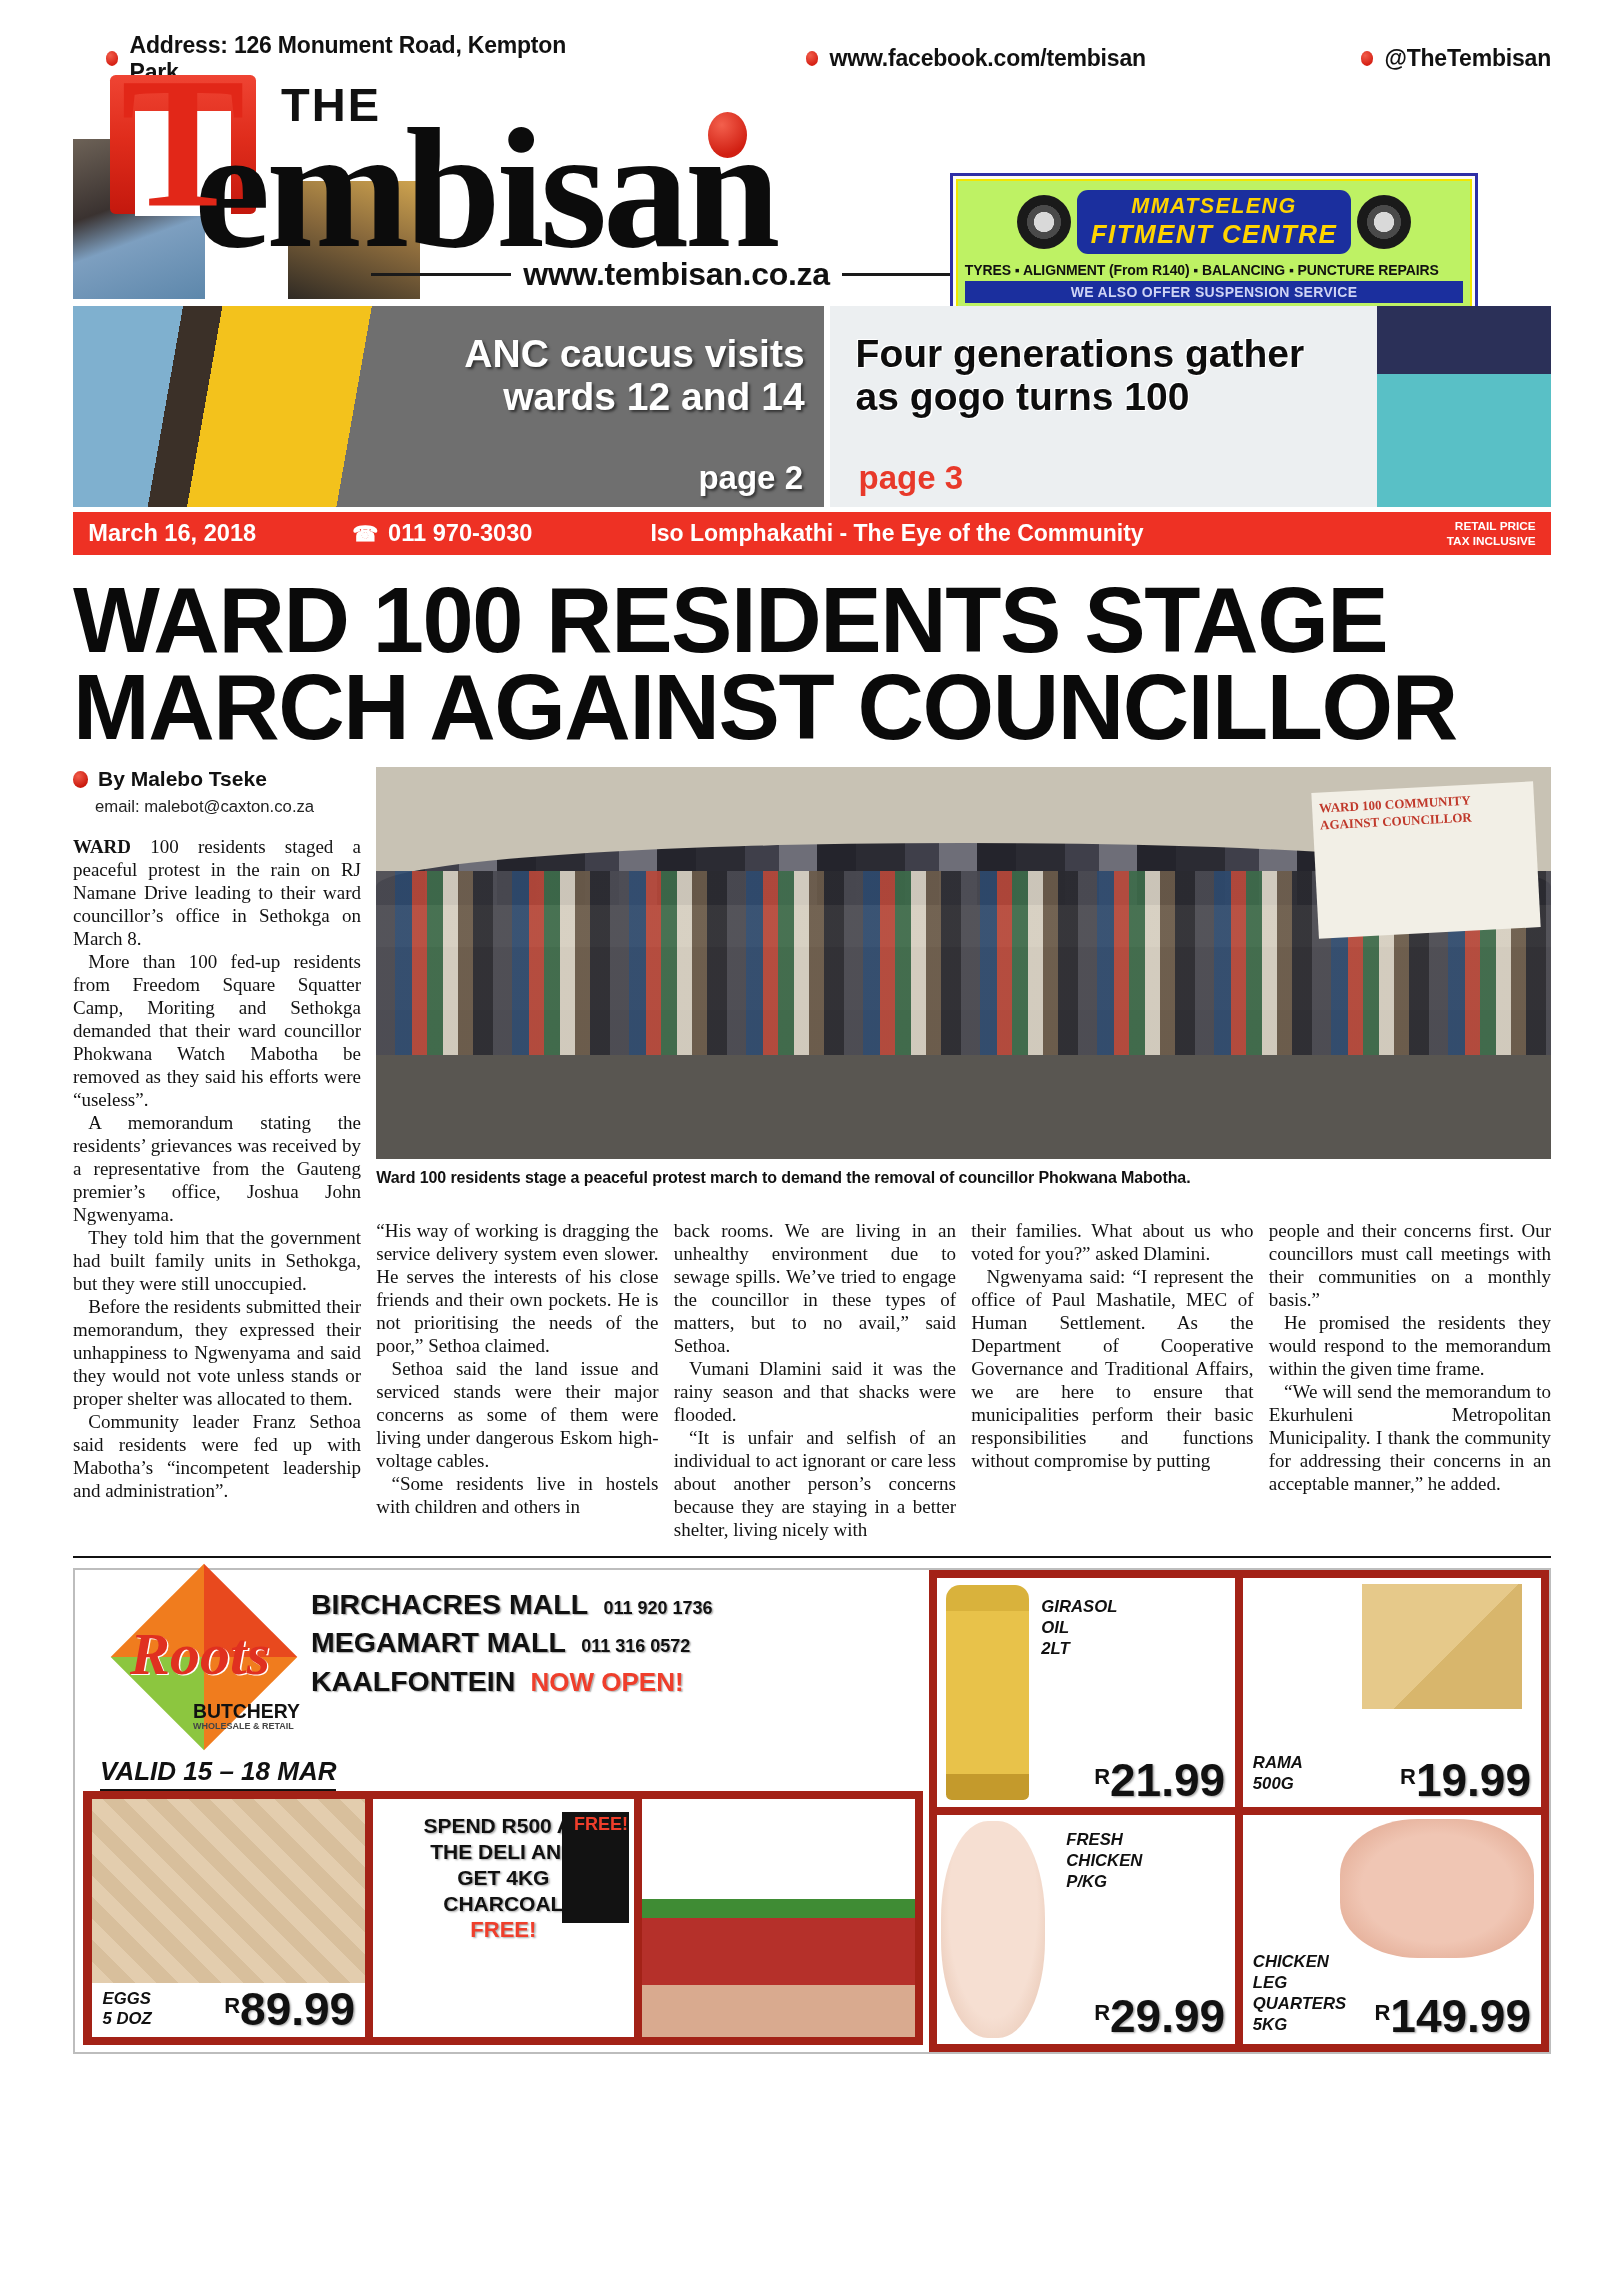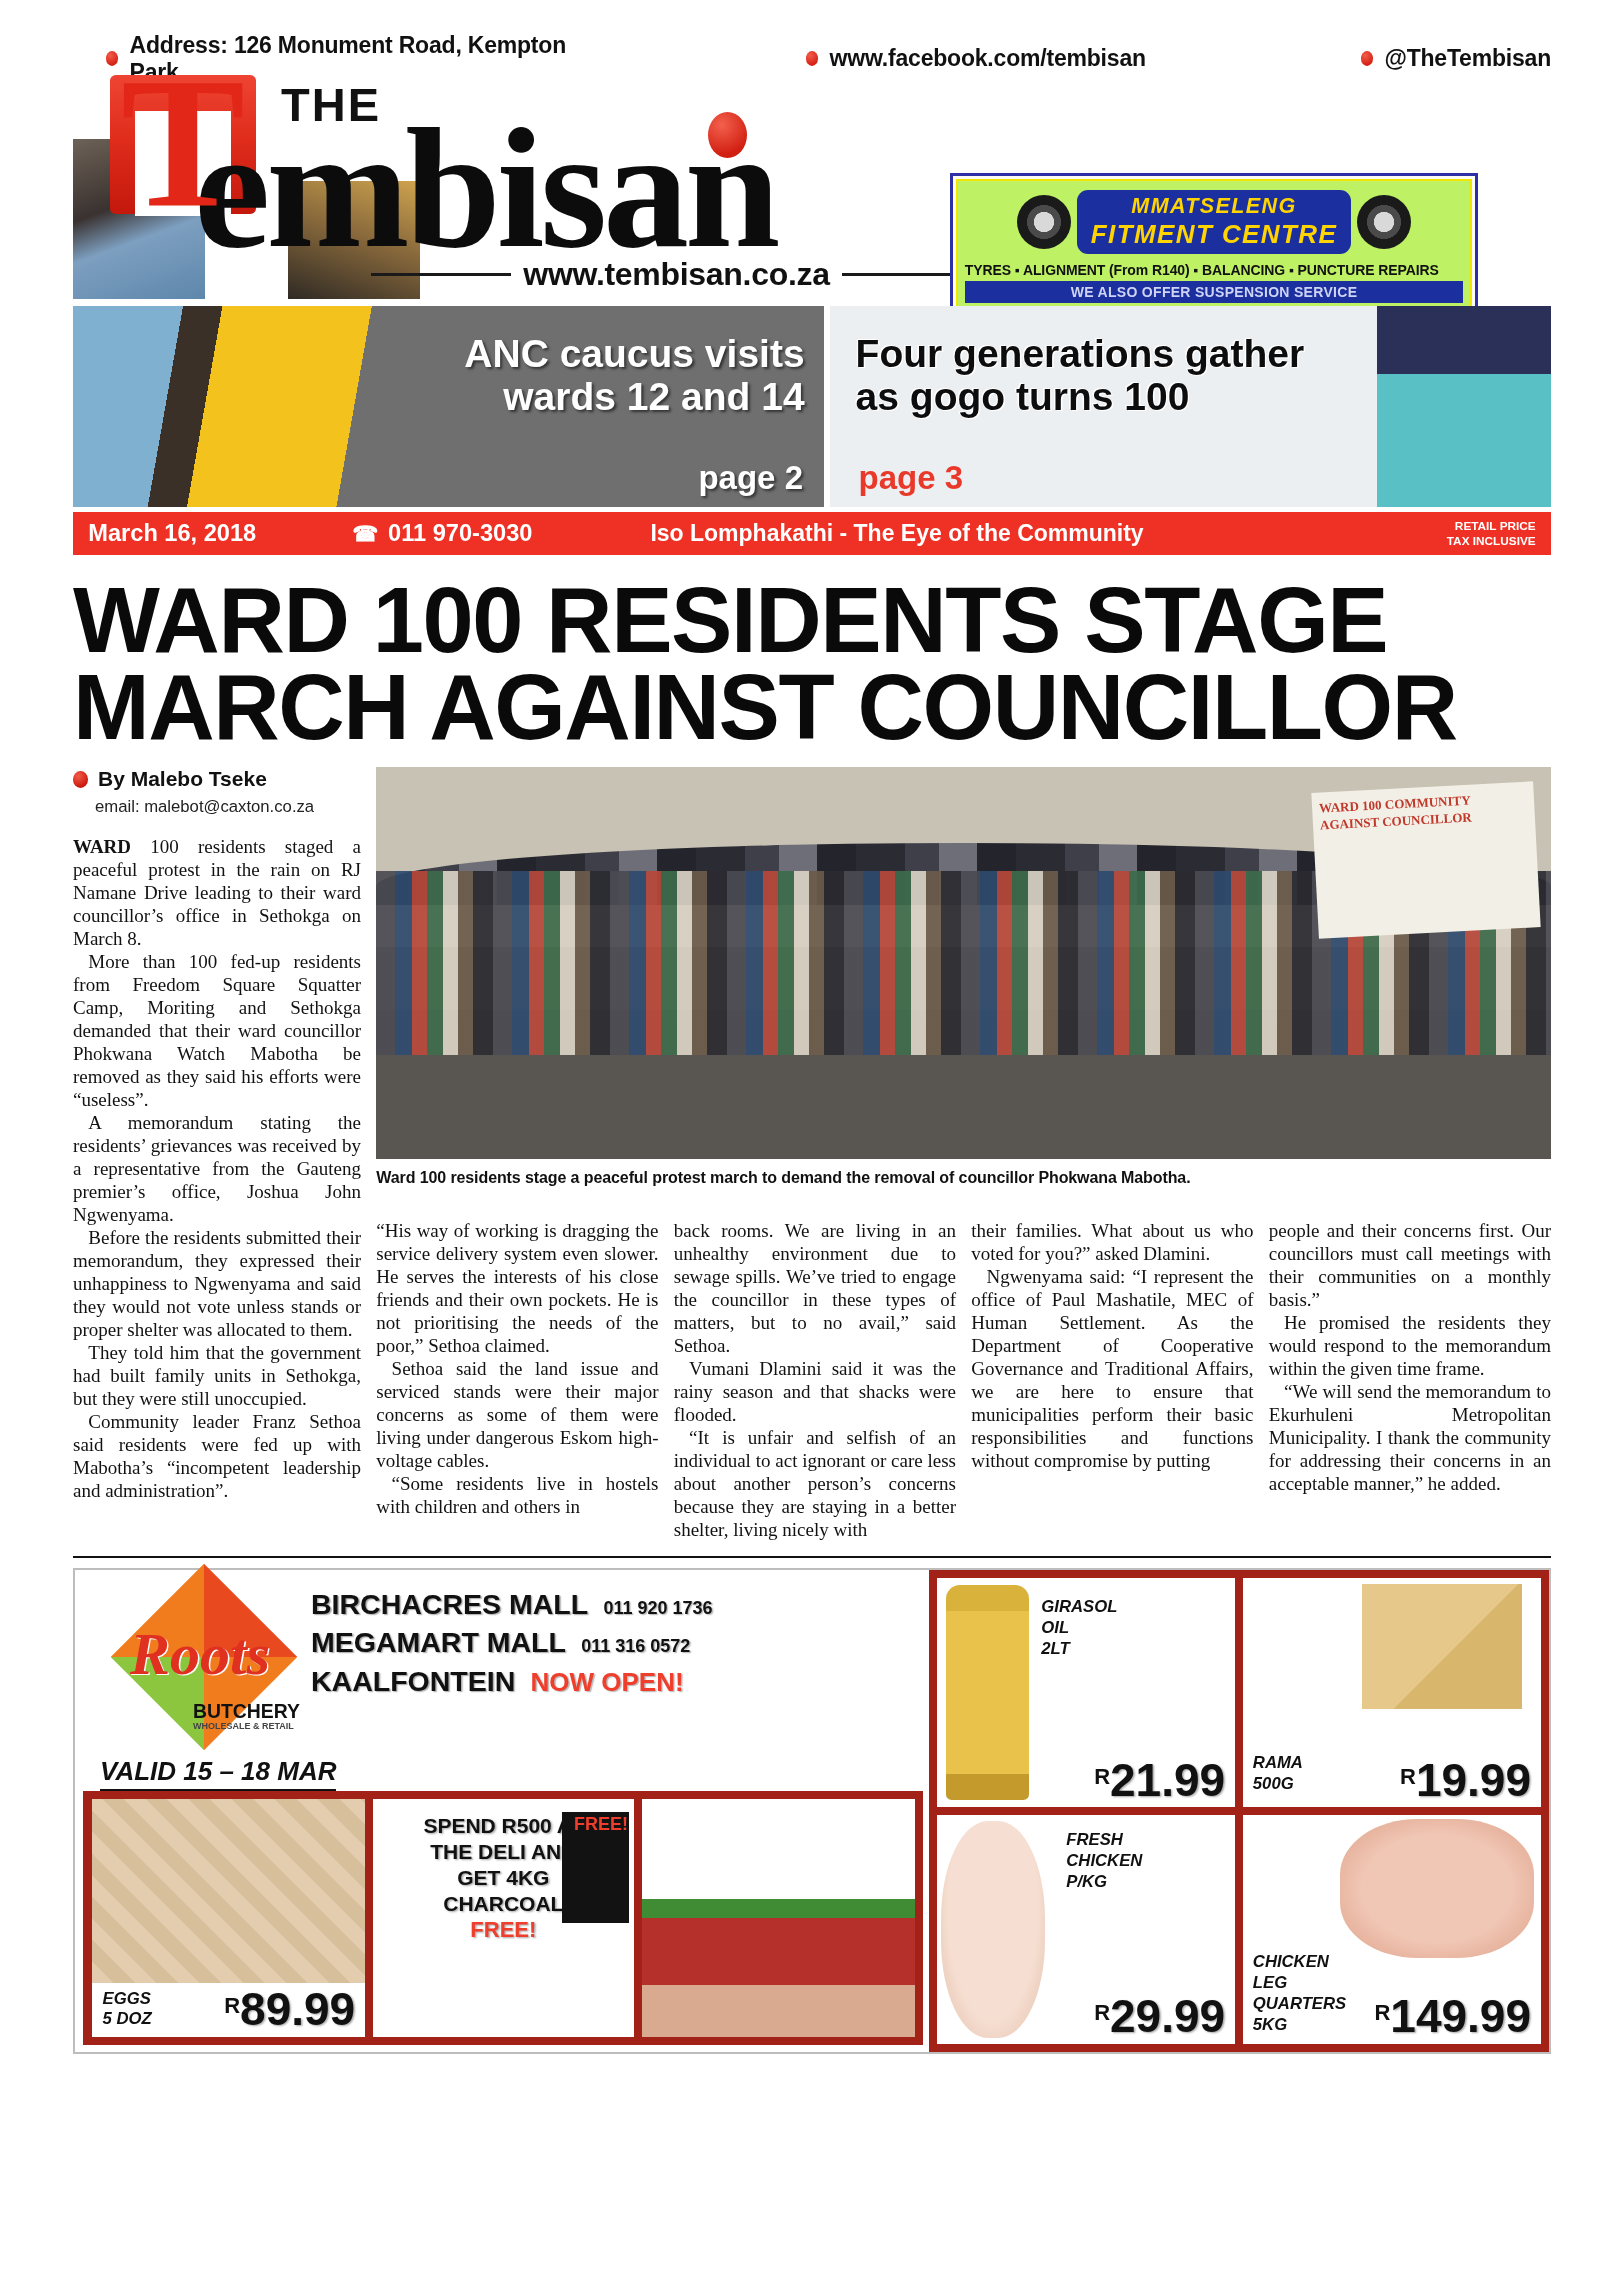--- a/index.html
+++ b/index.html
@@ -420,22 +420,22 @@
     <div class="col-left">
       <div class="byline">
         <span class="bl-dot"></span>
         <span class="byline-name">By Malebo Tseke</span>
       </div>
       <div class="byline-email">email: malebot@caxton.co.za</div>
       <div class="body-text">
         <p class="first"><span class="lead">WARD</span><span> 100 residents staged a peaceful protest in the rain on RJ Namane Drive leading to their ward councillor’s office in Sethokga on March 8.</span></p>
         <p>More than 100 fed-up residents from Freedom Square Squatter Camp, Moriting and Sethokga demanded that their ward councillor Phokwana Watch Mabotha be removed as they said his efforts were “useless”.</p>
         <p>A memorandum stating the residents’ grievances was received by a representative from the Gauteng premier’s office, Joshua John Ngwenyama.</p>
+        <p>They told him that the government had built family units in Sethokga, but they were still unoccupied.</p>
         <p>Before the residents submitted their memorandum, they expressed their unhappiness to Ngwenyama and said they would not vote unless stands or proper shelter was allocated to them.</p>
-        <p>They told him that the government had built family units in Sethokga, but they were still unoccupied.</p>
         <p>Community leader Franz Sethoa said residents were fed up with Mabotha’s “incompetent leadership and administration”.</p>
       </div>
     </div>
 
     <div class="col-right">
       <div class="mainphoto">
         <div class="mp-umbrellas"></div>
         <div class="mp-crowd"></div>
         <div class="mp-road"></div>
         <div class="mp-banner">

